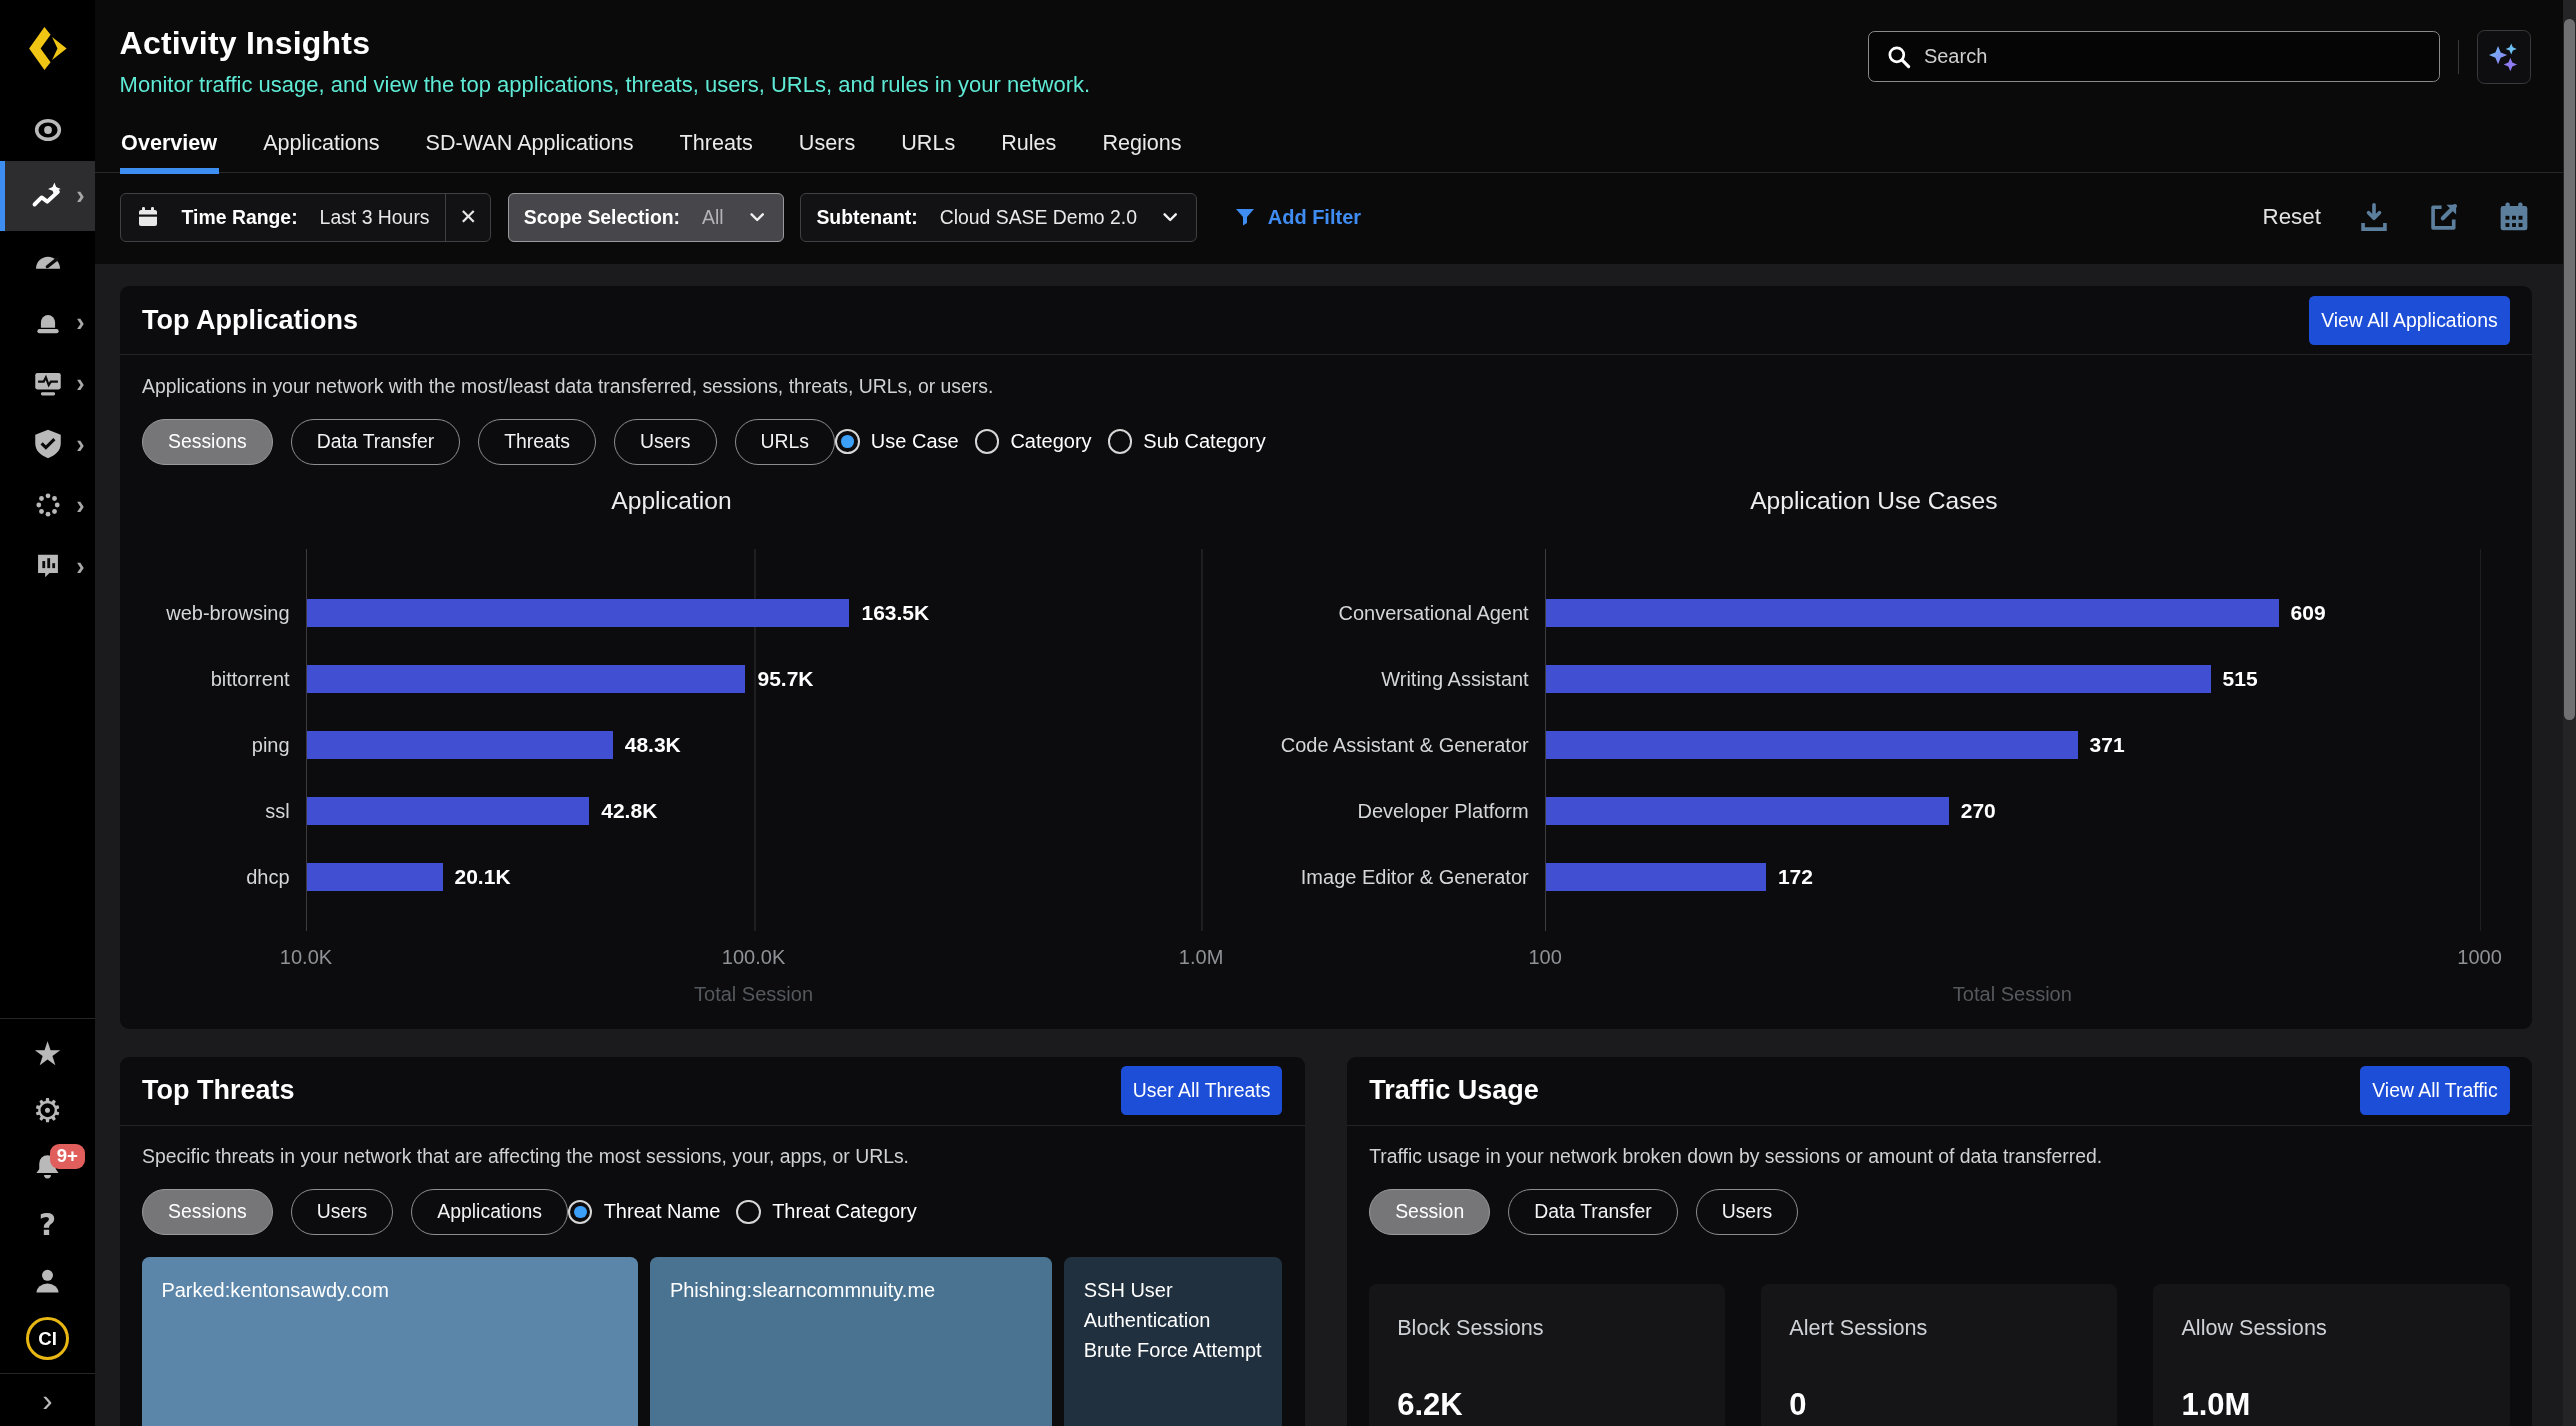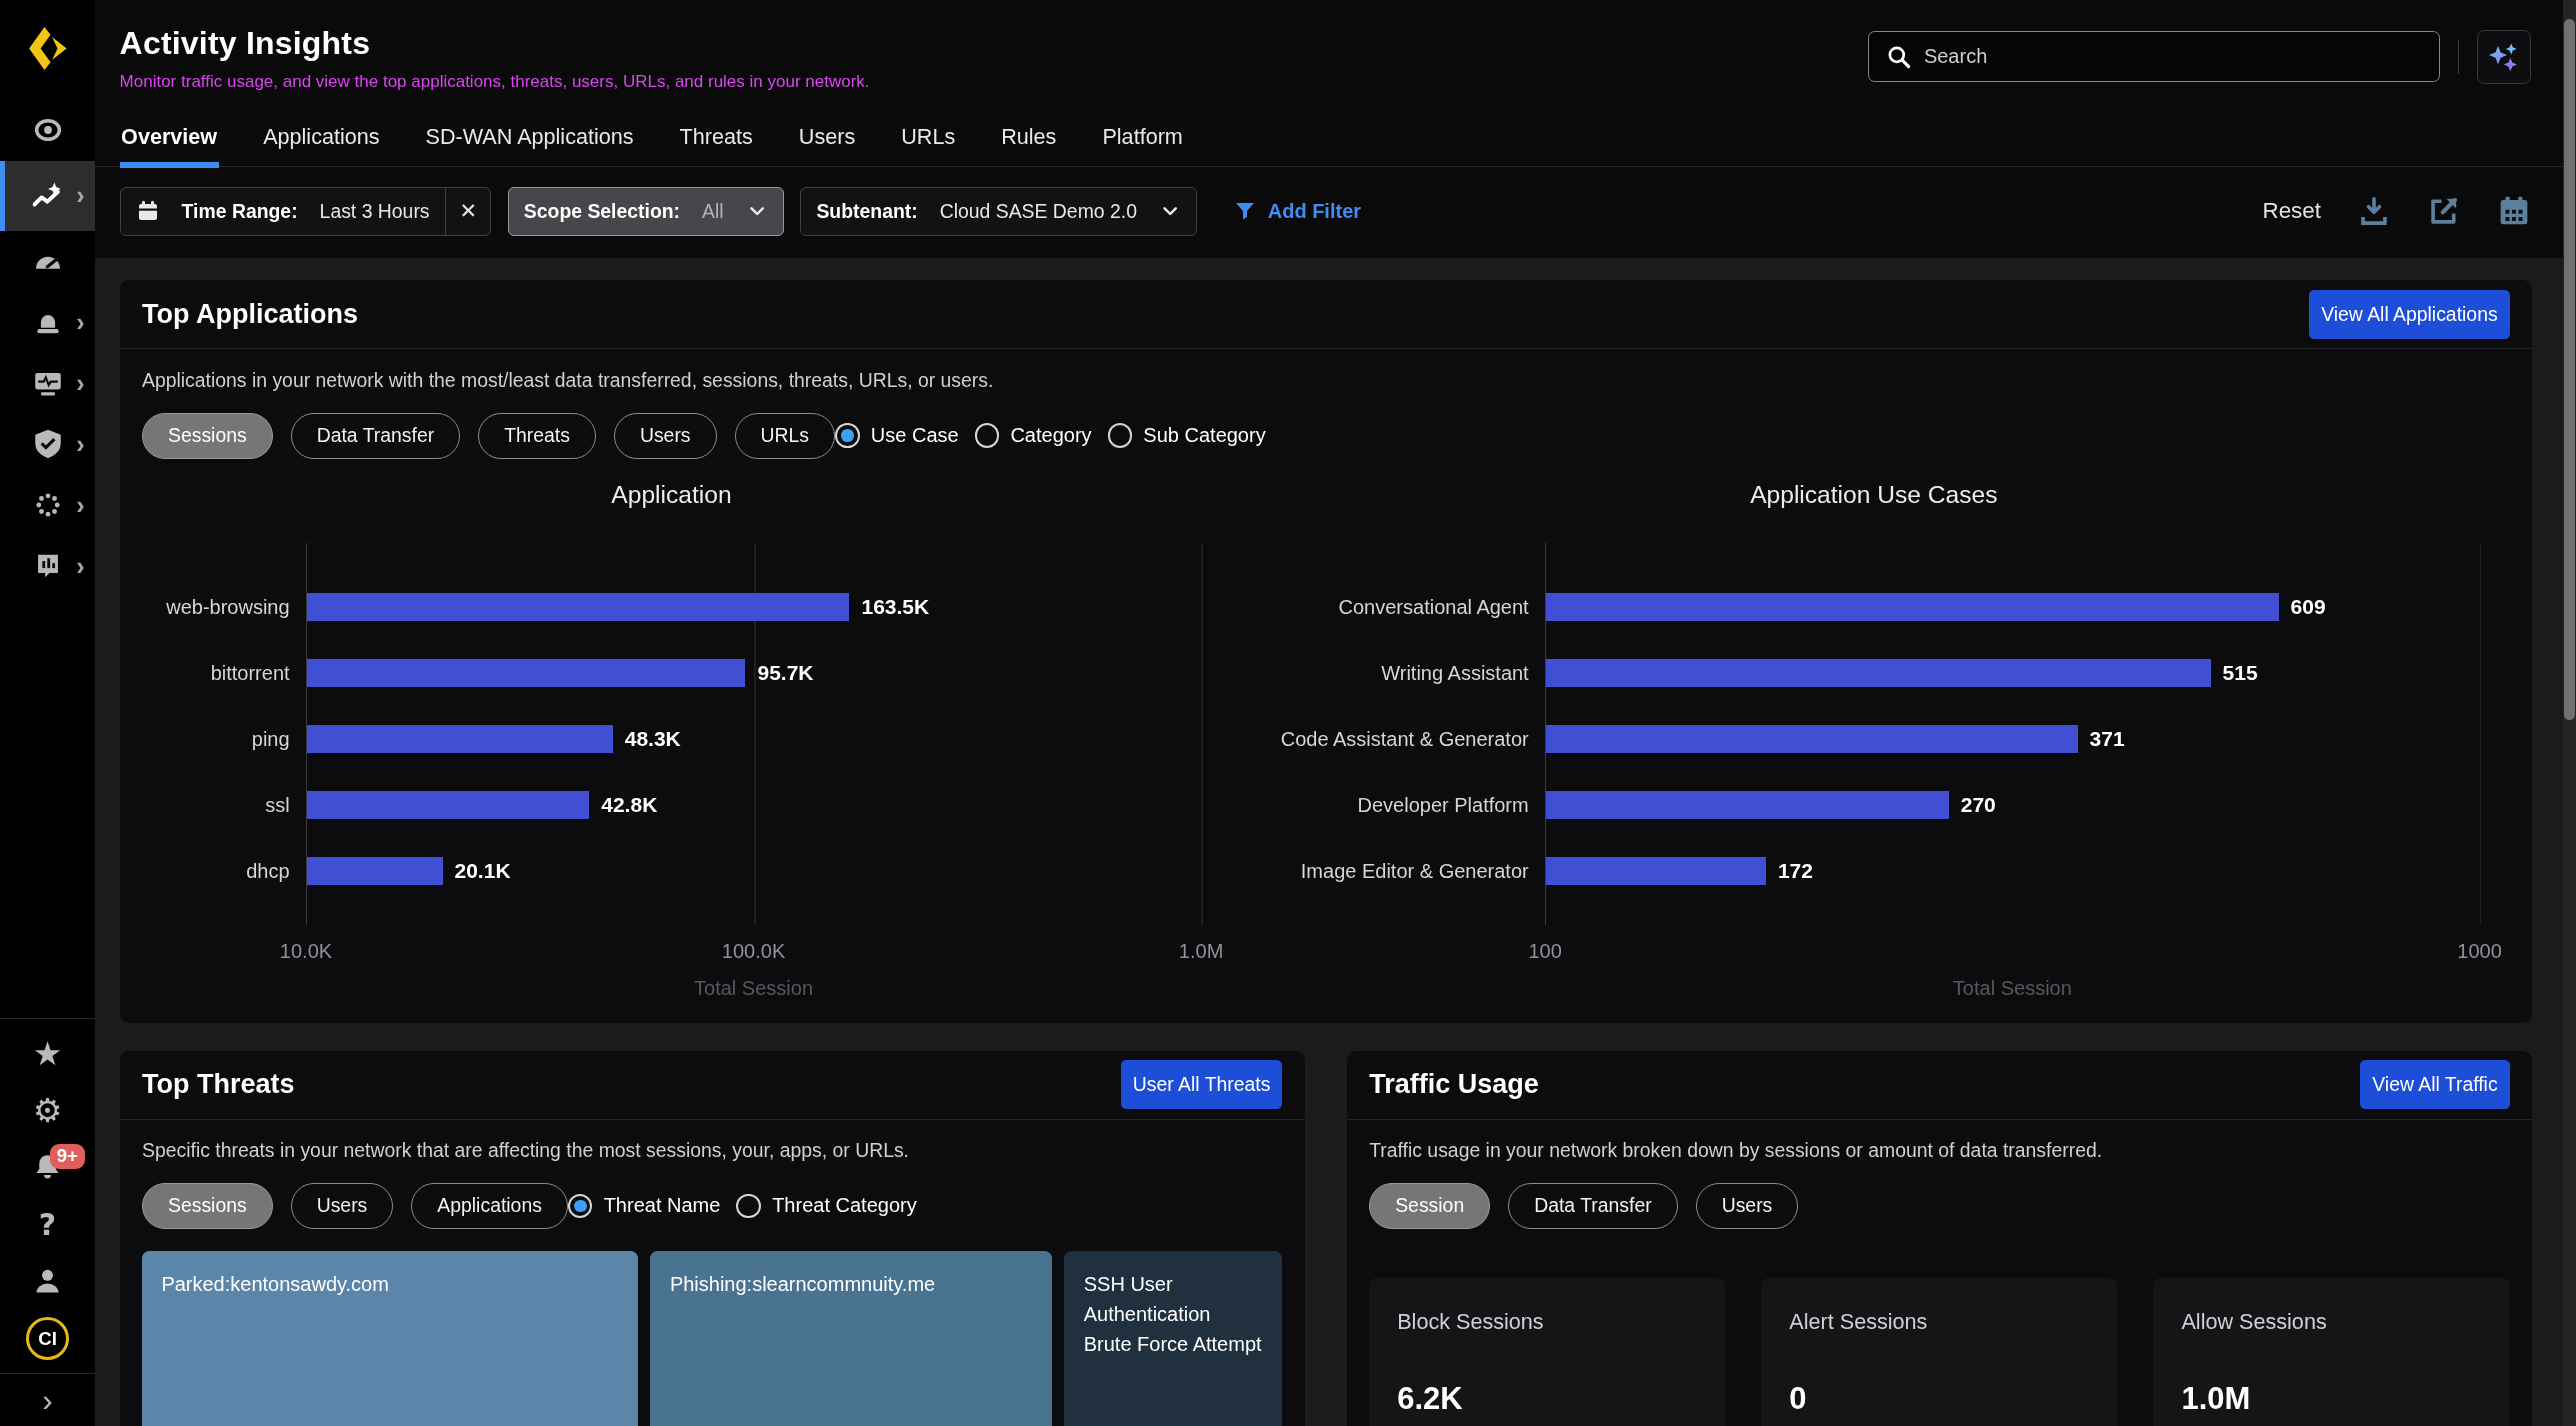--- a/index.html
+++ b/index.html
@@ -27,21 +27,21 @@
   .side-btn svg { width:33px; height:33px; }
   .badge { position:absolute; top:4.5px; right:10.4px; background:#e05e5c; color:#fff; font-size:18.6px; line-height:1; border-radius:9px; padding:3.7px 6.7px; font-weight:bold; }
   .avatar { width:43px; height:43px; border-radius:50%; border:3.7px solid #e8b713; display:flex; align-items:center; justify-content:center; font-size:18.6px; font-weight:bold; color:#fff; }
   .sidebar-expand { width:100%; height:54px; border-top:1.5px solid #262628; margin-top:6px; display:flex; align-items:center; justify-content:center; color:#b9b9b9; font-size:31px; cursor:pointer; }
 
   
   .main { flex:1; min-width:0; display:flex; flex-direction:column; position:relative; }
   .header-zone { background:#0a0a0b; }
   .topbar { padding:25px 45px 0 24.6px; display:flex; justify-content:space-between; align-items:flex-start; }
   .title-block h1 { font-size:32px; font-weight:600; letter-spacing:0.2px; }
-  .title-block p { font-size:17px; color:#d946ef; margin-top:10.4px; }
+  .title-block p { font-size:22px; color:#5eead4; margin-top:10.4px; }
   .topbar-right { display:flex; align-items:center; gap:18px; margin-top:4.5px; }
   .search-box { width:572px; height:51px; border:1.5px solid #8a8a8a; border-radius:6.7px; background:#050505; display:flex; align-items:center; gap:12px; padding:0 16.4px; }
   .search-box svg { width:27px; height:27px; flex-shrink:0; }
   .search-box input { flex:1; background:transparent; border:none; outline:none; color:#e8e8e8; font-size:20px; font-family:inherit; }
   .search-box input::placeholder { color:#cfcfcf; }
   .vdiv { width:1.5px; height:34px; background:#3a3a3c; }
   .ai-btn { width:54px; height:54px; background:#0e0e10; border:1.5px solid #3a3a3c; border-radius:7.5px; display:flex; align-items:center; justify-content:center; cursor:pointer; }
   .ai-btn svg { width:34px; height:34px; }
 
   .tabs { display:flex; gap:43px; padding:0 24.6px; margin-top:19.4px; border-bottom:1.5px solid #28282a; }
@@ -295,21 +295,21 @@
       </header>
 
       <div class="tabs" id="tabs">
           <button class="tab active">Overview</button>
           <button class="tab">Applications</button>
           <button class="tab">SD-WAN Applications</button>
           <button class="tab">Threats</button>
           <button class="tab">Users</button>
           <button class="tab">URLs</button>
           <button class="tab">Rules</button>
-          <button class="tab">Platform</button>
+          <button class="tab">Regions</button>
         </div>
 
       <div class="filterbar">
         <div class="fchips">
           <div class="fchip dark">
             <span class="seg">
               <svg class="cal" viewBox="0 0 24 24">
                   <rect x="3" y="5" width="18" height="16" rx="2" fill="#e8e8e8"></rect>
                   <rect x="6" y="2" width="3" height="6" rx="1.2" fill="#e8e8e8"></rect>
                   <rect x="15" y="2" width="3" height="6" rx="1.2" fill="#e8e8e8"></rect>

